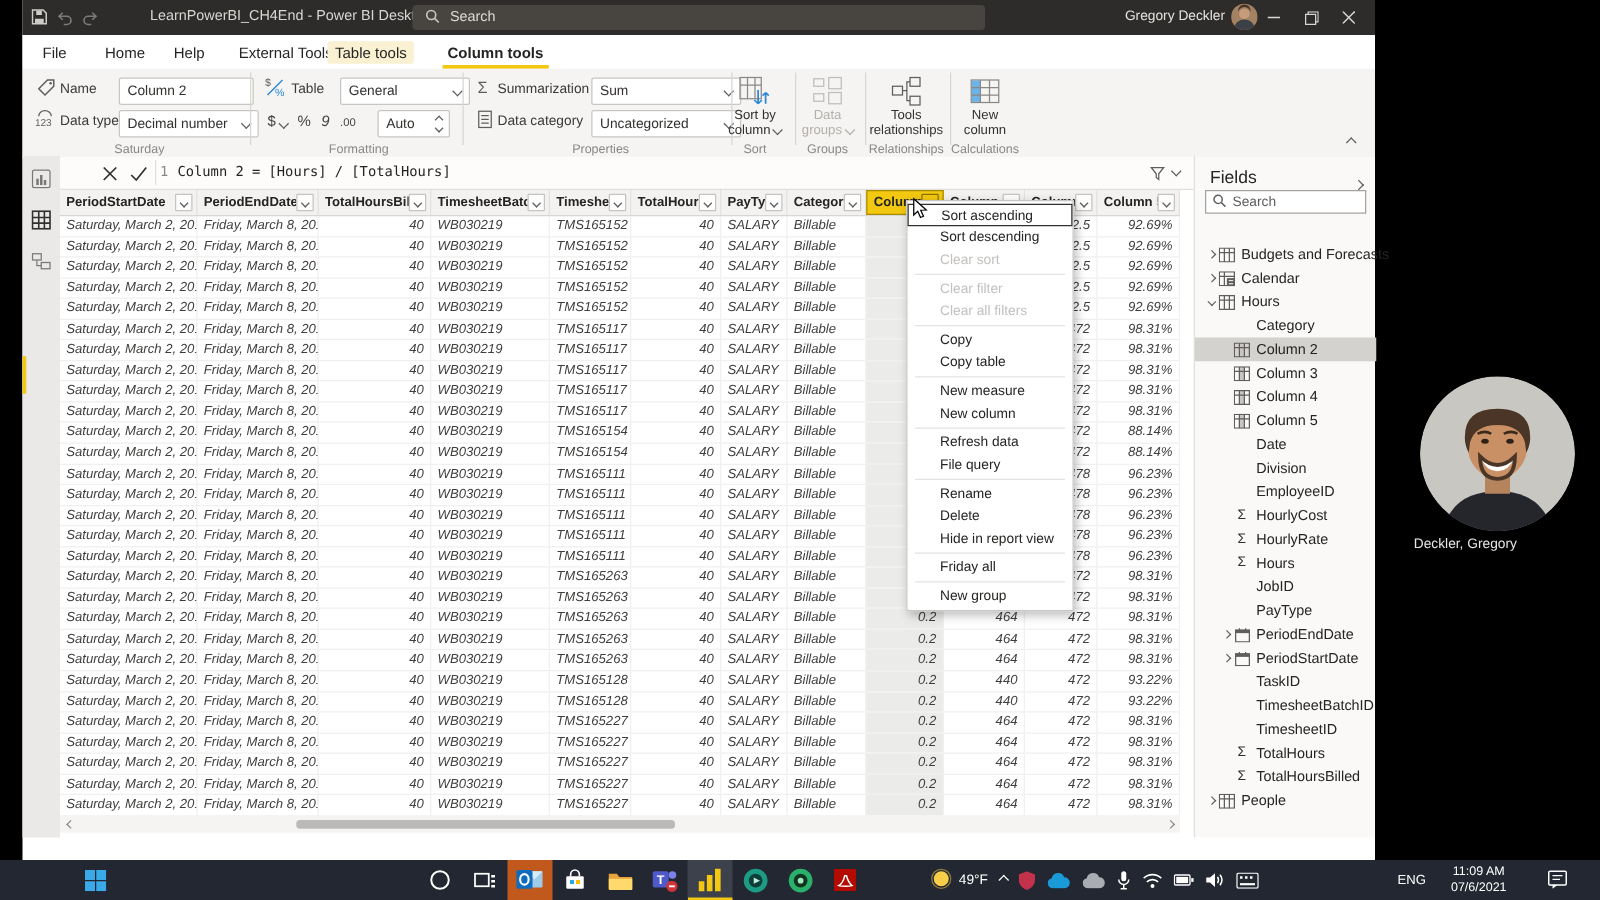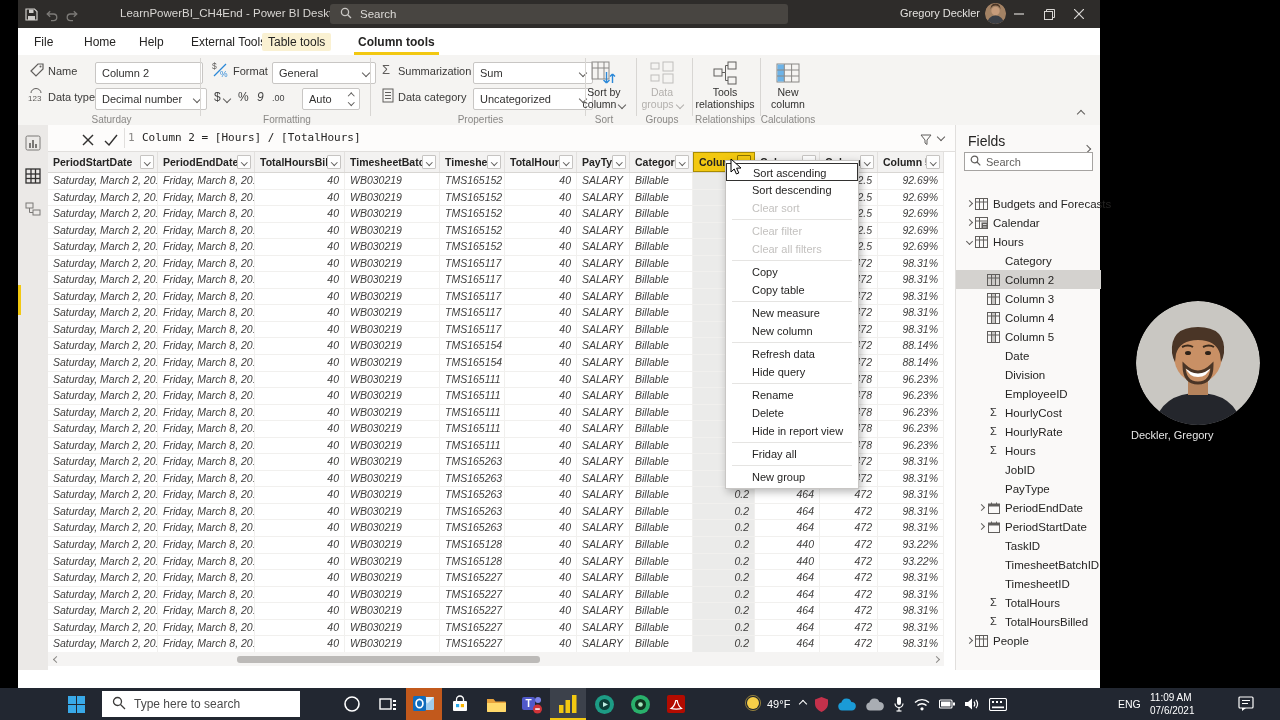--- a/index.html
+++ b/index.html
@@ -88,21 +88,21 @@
   
   #taskbar{position:absolute;left:0;top:688px;width:1280px;height:32px;background:#222731;color:#fff}
   #tk-search{position:absolute;left:102px;top:3px;width:198px;height:26px;background:#fff;display:flex;align-items:center;gap:8px;padding-left:10px;font-size:12px;color:#4a4a4a;box-sizing:border-box}
   #tk-apps{position:absolute;left:334px;top:0;height:32px;display:flex}
   .tbicon{width:36px;height:32px;display:flex;align-items:center;justify-content:center}
   .tb-orange{background:#c2591c}
   .tb-active{background:#3c414b;box-shadow:inset 0 -2px 0 #f2c811}
   #tk-tray{position:absolute;left:800px;top:0;height:32px;display:flex;align-items:center;gap:9px}
   #tk-weather{position:absolute;left:744px;top:0;height:32px;display:flex;align-items:center;gap:5px;font-size:11px}
   #tk-lang{position:absolute;left:1118px;top:10px;font-size:10.5px}
-  #tk-clock{position:absolute;left:1150px;top:3px;width:66px;text-align:left;font-size:10px;line-height:13px}
+  #tk-clock{position:absolute;left:1150px;top:3px;width:66px;text-align:center;font-size:10px;line-height:13px}
   #tk-notif{position:absolute;left:1238px;top:8px}
 
   .ch{display:inline-block;width:5px;height:5px;border-right:1.5px solid currentColor;border-bottom:1.5px solid currentColor}
   .ch-d{transform:rotate(45deg)}
   .ch-r{transform:rotate(-45deg)}
   .ch-u{transform:rotate(-135deg)}
   .ch-l{transform:rotate(135deg)}
 </style>
 </head>
 <body>
@@ -185,21 +185,21 @@
         <span class="ch ch-d"></span>
       </div>
     <span class="rcap" style="left:12px;width:163px">Saturday</span>
     <div class="rdiv" style="left:182px"></div>
 
     <span class="abs" style="left:194px;top:6px"><svg width="17" height="17">
           <text x="0" y="8" font-size="8.5" fill="#605e5c" font-family="Liberation Sans">$</text>
           <text x="8" y="16" font-size="8.5" fill="#2b88d8" font-family="Liberation Sans">%</text>
           <line x1="2" y1="15" x2="14" y2="3" stroke="#2b88d8" stroke-width="1.2"></line>
         </svg></span>
-    <span class="rlabel" style="left:215px;top:10px">Format</span>
+    <span class="rlabel" style="left:215px;top:10px">Table</span>
     <div class="rsel" style="left:254px;top:7px;width:90px">
         <span>General</span>
         <span class="ch ch-d"></span>
       </div>
     <span class="mini" style="left:196px;top:35px;font-size:12px">$</span>
     <span class="abs ch ch-d" style="left:206px;top:41px;color:#605e5c"></span>
     <span class="mini" style="left:220px;top:35px;font-size:12px">%</span>
     <span class="mini" style="left:239px;top:35px;font-size:12px;font-style:italic">9</span>
     <span class="mini" style="left:254px;top:38px;font-size:9px">.00</span>
     <div class="rsel" style="left:284px;top:33px;width:44px">
@@ -1059,21 +1059,21 @@
       <div class="mitem mdis">Clear filter</div>
       <div class="mitem mdis">Clear all filters</div>
       <div class="msep"></div>
       <div class="mitem">Copy</div>
       <div class="mitem">Copy table</div>
       <div class="msep"></div>
       <div class="mitem">New measure</div>
       <div class="mitem">New column</div>
       <div class="msep"></div>
       <div class="mitem">Refresh data</div>
-      <div class="mitem">Hide query</div>
+      <div class="mitem">File query</div>
       <div class="msep"></div>
       <div class="mitem">Rename</div>
       <div class="mitem">Delete</div>
       <div class="mitem">Hide in report view</div>
       <div class="msep"></div>
       <div class="mitem">Friday all</div>
       <div class="msep"></div>
       <div class="mitem">New group</div>
     </div>
   <span class="abs" style="left:712px;top:158px;z-index:60"><svg width="14" height="18">
@@ -1098,27 +1098,20 @@
 </div>
 <span id="webcam-name">Deckler, Gregory</span>
 
 <div id="taskbar">
   <span class="abs" style="left:68px;top:8px"><svg width="17" height="17">
         <rect x="0" y="0" width="8" height="8" fill="#39a9e8"></rect>
         <rect x="9" y="0" width="8" height="8" fill="#39a9e8"></rect>
         <rect x="0" y="9" width="8" height="8" fill="#39a9e8"></rect>
         <rect x="9" y="9" width="8" height="8" fill="#39a9e8"></rect>
       </svg></span>
-  <div id="tk-search">
-    <span><svg width="14" height="14">
-          <circle cx="5.5" cy="5.5" r="4" fill="none" stroke="#3b3a39" stroke-width="1.3"></circle>
-          <line x1="8.5" y1="8.5" x2="13" y2="13" stroke="#3b3a39" stroke-width="1.3"></line>
-        </svg></span>
-    <span>Type here to search</span>
-  </div>
   <div id="tk-apps">
       <div class="tbicon">
         <svg width="18" height="18">
           <circle cx="9" cy="9" r="7" fill="none" stroke="#fff" stroke-width="1.6"></circle>
         </svg>
       </div>
       <div class="tbicon">
         <svg width="18" height="18">
           <rect x="1" y="4" width="11" height="10" fill="none" stroke="#fff" stroke-width="1.4"></rect>
           <rect x="14" y="5" width="3" height="2" fill="#fff"></rect>

